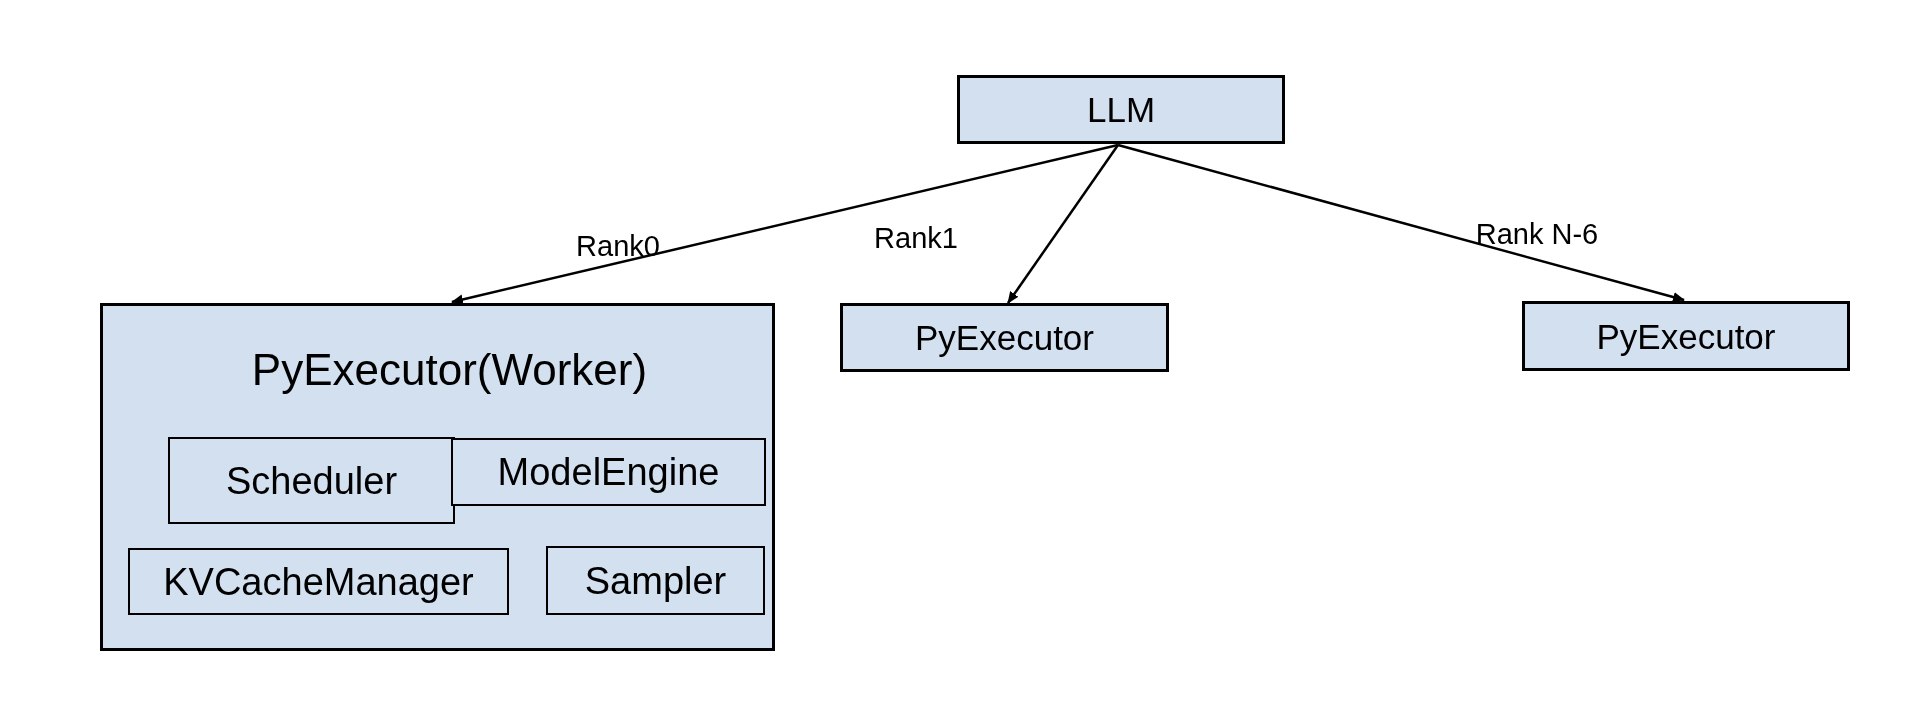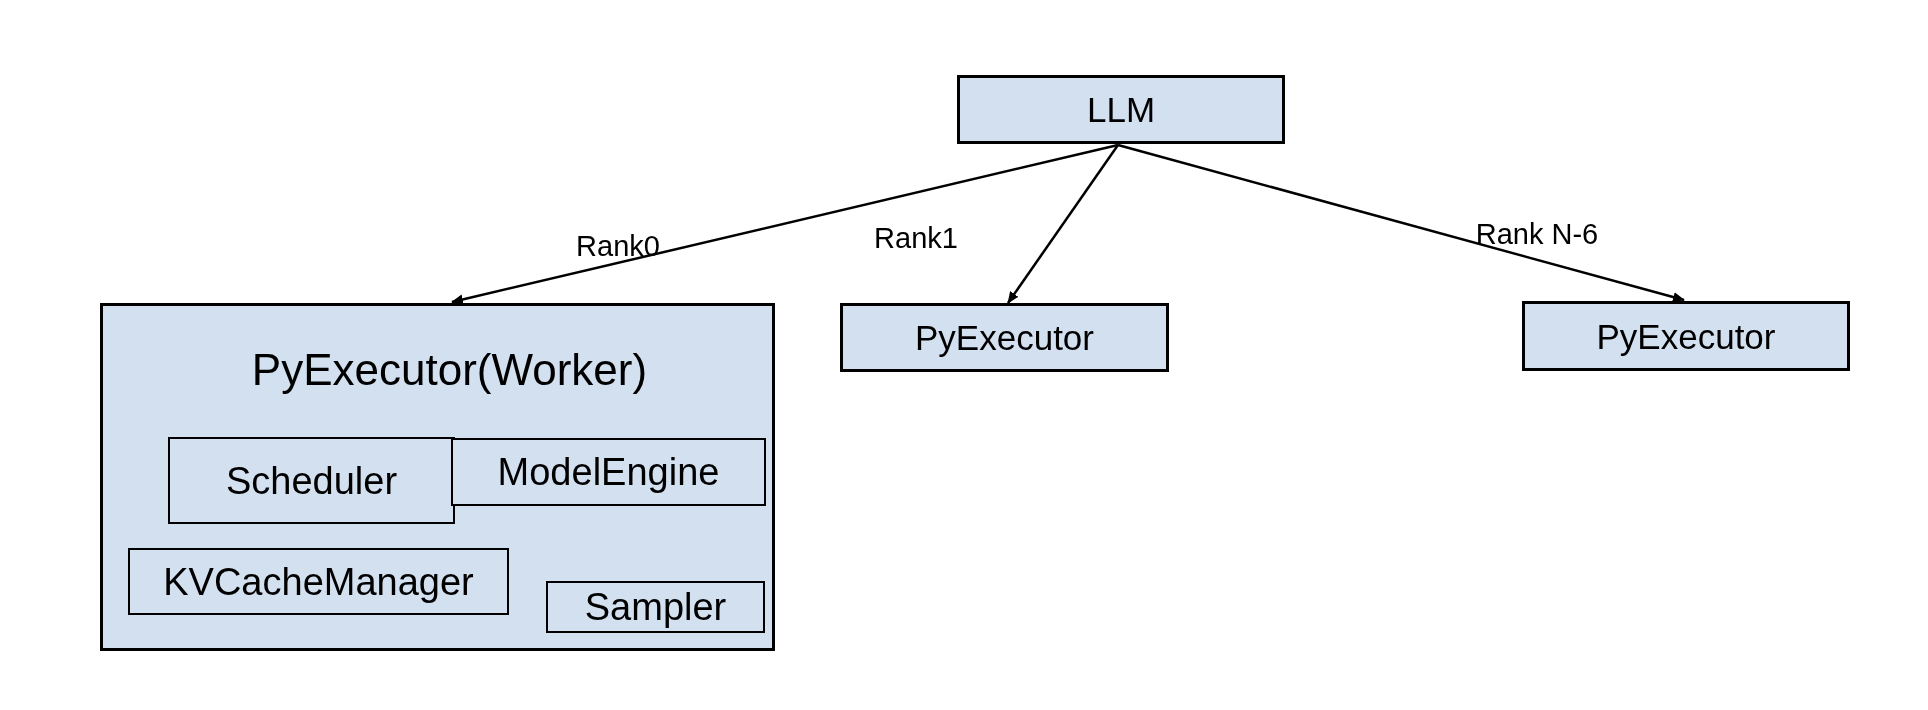--- a/index.html
+++ b/index.html
@@ -63,21 +63,21 @@
     border: 2px solid var(--box-border, #000);
     box-sizing: border-box;
     display: flex;
     align-items: center;
     justify-content: center;
   }
   .inner-label { font-size: 38px; line-height: 1; white-space: nowrap; }
   .scheduler-box   { left: 25px;  top: 131px; width: 287px; height: 87px; margin-left: 40px; }
   .modelengine-box { left: 348px; top: 132px; width: 315px; height: 68px; }
   .kvcache-box     { left: 25px;  top: 242px; width: 381px; height: 67px; }
-  .sampler-box     { left: 443px; top: 240px; width: 219px; height: 52px; margin-top: 35px; }
+  .sampler-box     { left: 443px; top: 240px; width: 219px; height: 69px; }
 
   .edge-label {
     position: absolute;
     font-size: 29px;
     line-height: 1.15;
     text-align: center;
     white-space: nowrap;
   }
   .label-rank0  { left: 548px;  top: 230px; width: 140px; }
   .label-rank1  { left: 846px;  top: 222px; width: 140px; }

